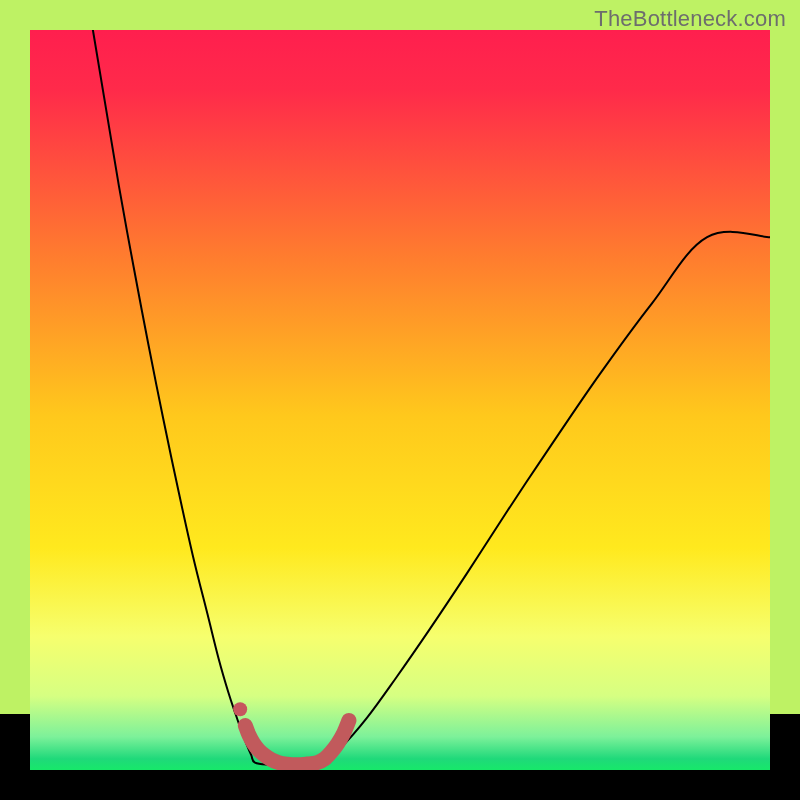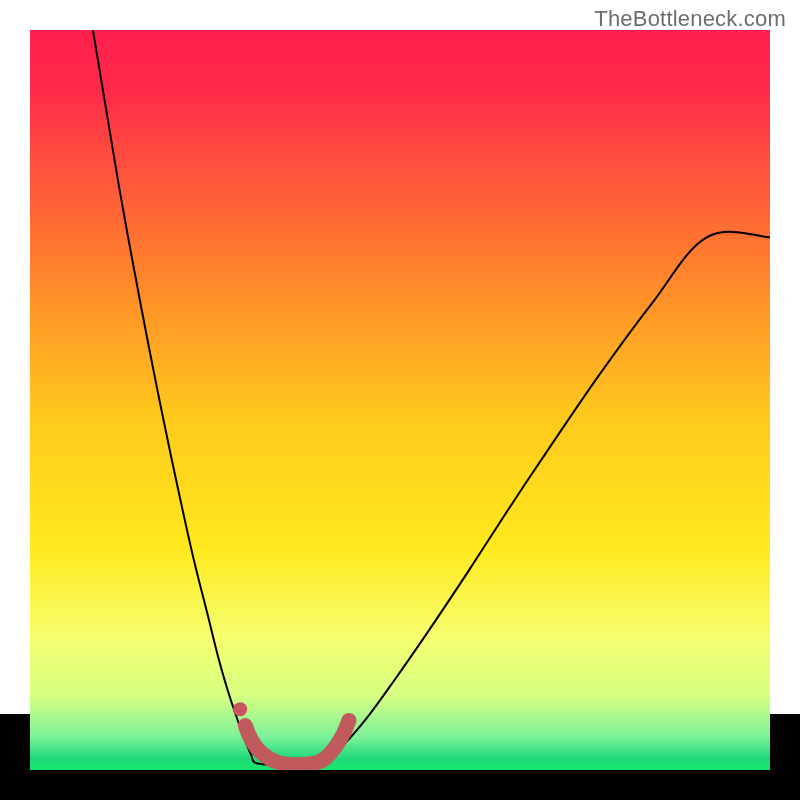--- a/index.html
+++ b/index.html
@@ -8,21 +8,21 @@
     width: 800px;
     height: 800px;
     background: #000;
     overflow: hidden;
     font-family: Arial, Helvetica, sans-serif;
   }
   .outer {
     position: relative;
     width: 800px;
     height: 714px;
-    background: #ffffff;
+    background: #bef264;
   }
   .watermark {
     position: absolute;
     top: 6px;
     right: 14px;
     color: #6d6d6d;
     font-size: 22px;
     letter-spacing: 0.2px;
     font-weight: 400;
     z-index: 50;

